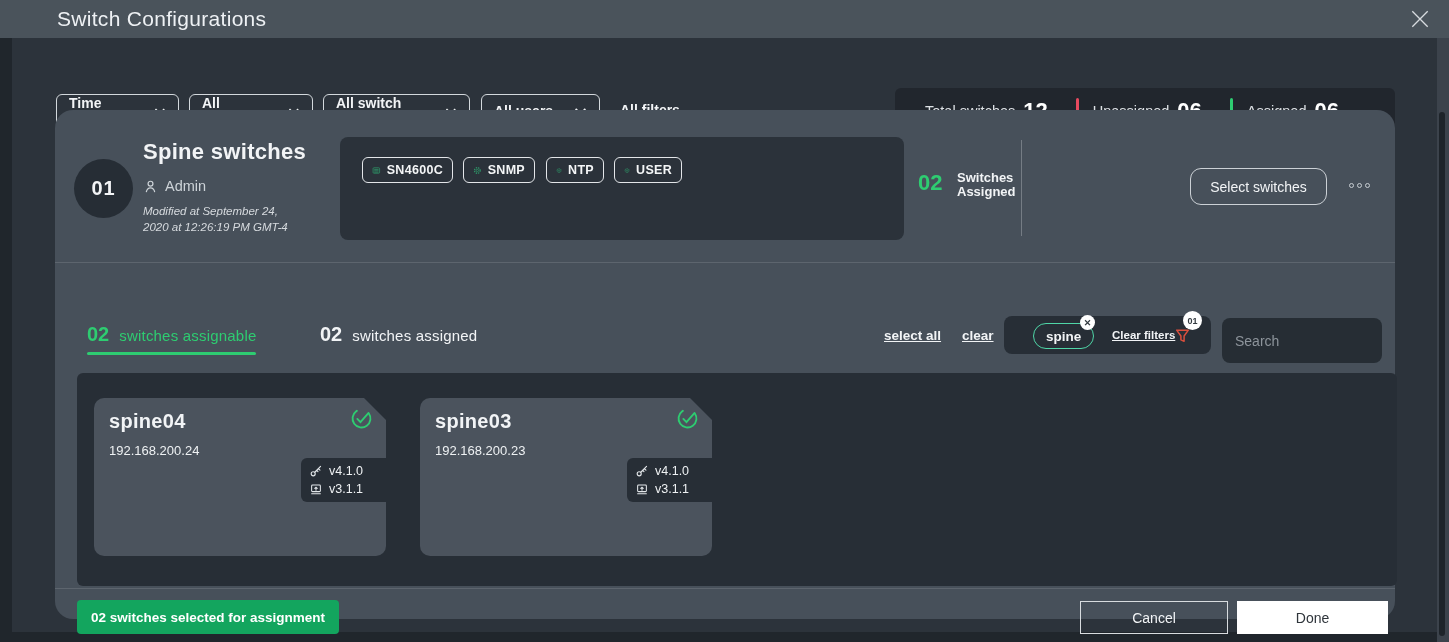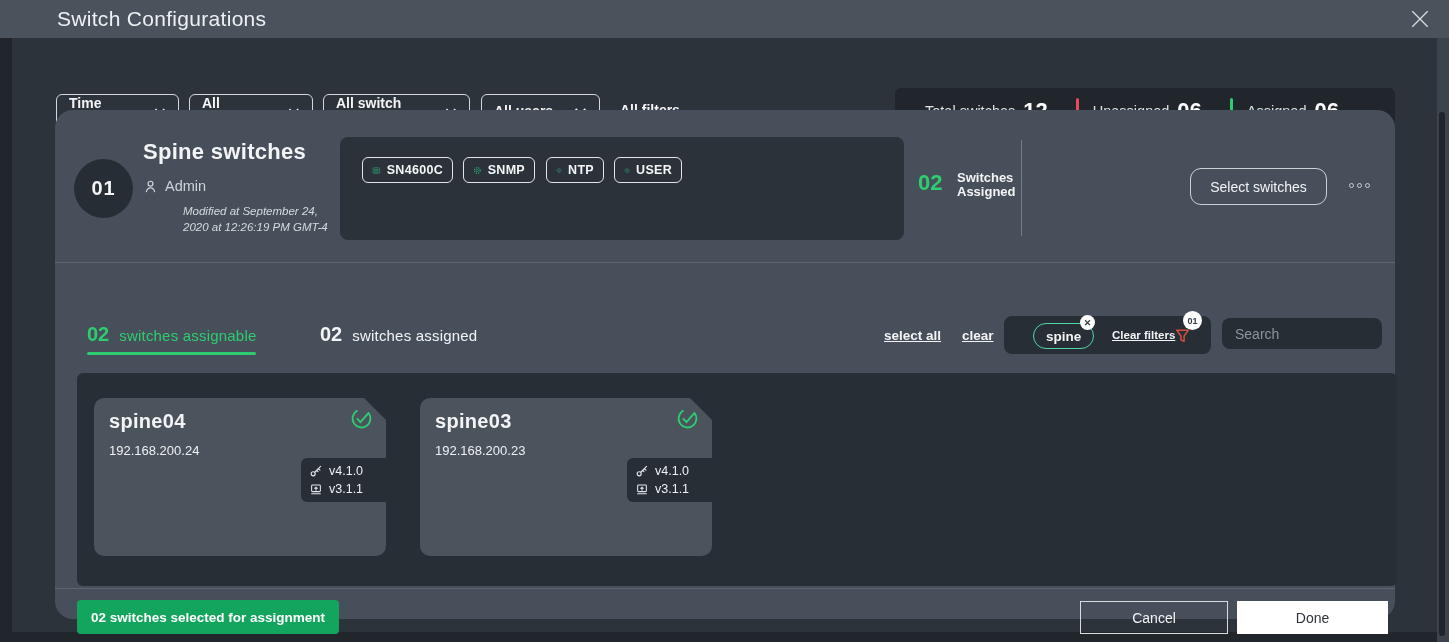--- a/index.html
+++ b/index.html
@@ -39,21 +39,21 @@
   .stat-value { font-size:22px; font-weight:700; color:#ffffff; }
   .stat-sep { width:3px; height:26px; margin:0 14px 0 28px; border-radius:2px; }
 
   
   .panel { left:43px; top:72px; width:1340px; height:509px; background:#47505a; border-radius:18px; }
   .group-index { position:absolute; left:19px; top:49px; width:59px; height:59px; border-radius:50%;
     background:#262d35; display:flex; align-items:center; justify-content:center; font-size:20px; font-weight:700; letter-spacing:1px; }
   .group-title { position:absolute; left:88px; top:29px; font-size:22px; font-weight:700; letter-spacing:.3px; }
   .group-owner { position:absolute; left:88px; top:68px; display:flex; align-items:center; font-size:14.5px; color:#cdd3d8; }
   .group-owner svg { margin-right:7px; }
-  .group-modified { position:absolute; left:88px; top:94px; font-size:11.5px; font-style:italic; color:#d6dade; line-height:1.35;margin-left:40px; }
+  .group-modified { position:absolute; left:88px; top:94px; font-size:11.5px; font-style:italic; color:#d6dade; line-height:1.35; }
 
   .tags-box { position:absolute; left:285px; top:27px; width:564px; height:103px; background:#2b323a; border-radius:8px;text-align:center; }
   .tag-pill { position:absolute; top:20px; height:26px; border:1px solid #e3e6e9; border-radius:6px;
     display:flex; align-items:center; padding:0 9px; cursor:default; }
   .tag-pill svg { margin-right:6px; }
   .tag-label { font-size:12.5px; font-weight:700; letter-spacing:.3px; color:#f4f6f7; }
 
   .assigned-count { position:absolute; left:863px; top:60px; font-size:22px; font-weight:700; color:#2ecc71; }
   .assigned-label { position:absolute; left:902px; top:61px; font-size:13px; font-weight:700; line-height:1.05; color:#f2f4f6; }
   .vdivider { position:absolute; left:966px; top:30px; width:1px; height:96px; background:#9aa1a8; opacity:.55; }
@@ -79,21 +79,21 @@
   .chipbar { position:absolute; left:949px; top:206px; width:207px; height:38px; background:#272e36; border-radius:8px; }
   .chip { position:absolute; left:29px; top:7px; height:26px; border:1.5px solid #4fd6a7; border-radius:13px;
     display:flex; align-items:center; padding:0 12px; font-size:13.5px; font-weight:700; cursor:pointer; }
   .chip-x { position:absolute; left:76px; top:-1px; width:15px; height:15px; background:#fff; border-radius:50%;
     color:#333a40; font-size:9px; font-weight:700; display:flex; align-items:center; justify-content:center; cursor:pointer; }
   .clear-filters { position:absolute; left:108px; top:13px; font-size:11.5px; font-weight:700; text-decoration:underline; cursor:pointer; }
   .funnel { position:absolute; left:170px; top:11px; cursor:pointer; }
   .filter-badge { position:absolute; left:179px; top:-5px; width:19px; height:19px; background:#fff; border-radius:50%;
     color:#333a40; font-size:9px; font-weight:700; display:flex; align-items:center; justify-content:center; }
 
-  .searchbox { position:absolute; left:1167px; top:208px; width:160px; height:31px; background:#262d34; border-radius:8px;
+  .searchbox { position:absolute; left:1167px; top:208px; width:160px; height:45px; background:#262d34; border-radius:8px;
     display:flex; align-items:center; padding:0 10px 0 13px; }
   .searchbox input { flex:1; background:transparent; border:none; outline:none; color:#e8ebee;
     font-size:14px; font-family:"Liberation Sans", sans-serif; }
   .searchbox input::placeholder { color:#8d949b; }
 
   
   .cards-area { position:absolute; left:22px; top:263px; width:1320px; height:213px; background:#272e36; border-radius:6px; }
   .switch-card { position:absolute; top:25px; width:292px; height:158px; background:#4b535d; border-radius:10px; cursor:pointer; }
   .switch-card::after { content:""; position:absolute; top:0; right:0; width:0; height:0;
     border-top:22px solid #272e36; border-left:22px solid transparent; }

